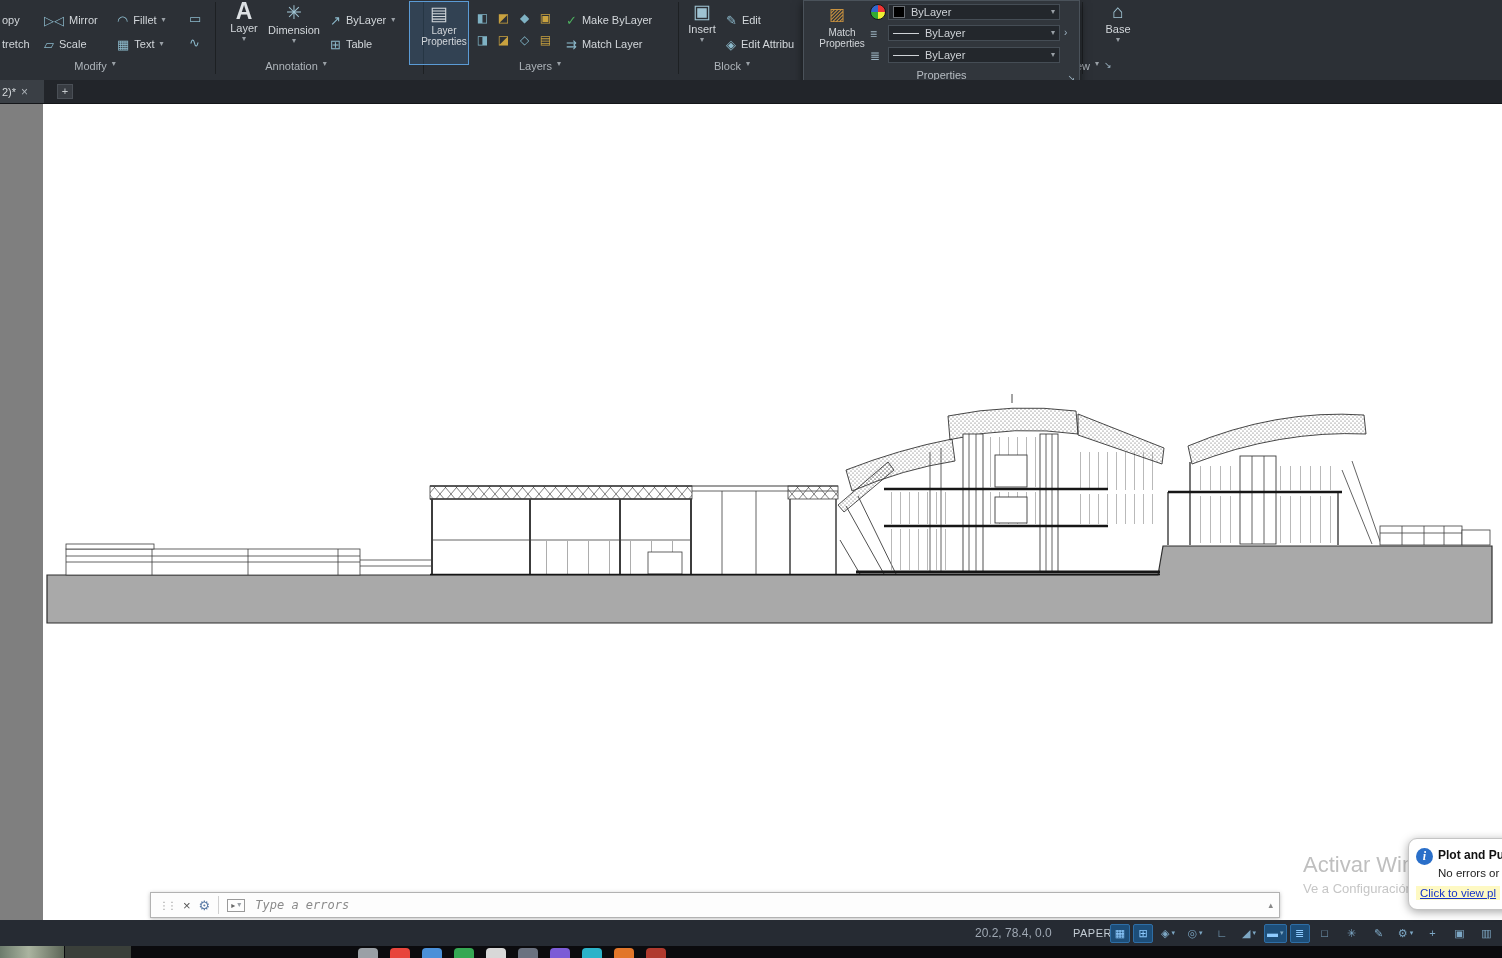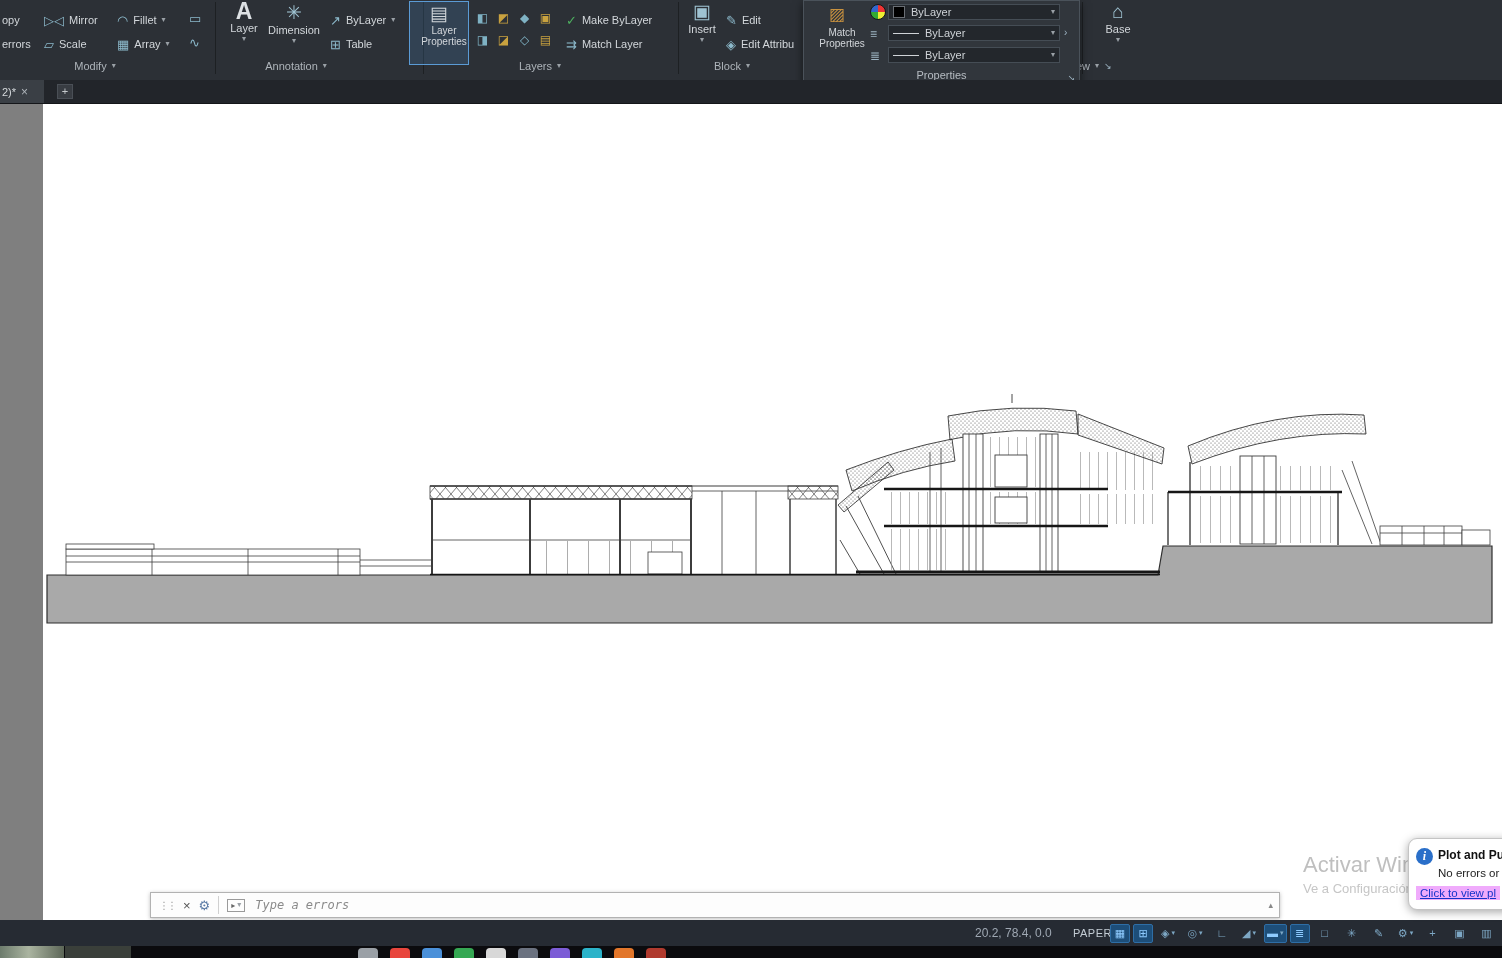--- a/index.html
+++ b/index.html
@@ -2,21 +2,21 @@
 <html><head>
 <meta charset="utf-8">
 <style>
   html,body{margin:0;padding:0;width:1502px;height:958px;overflow:hidden;background:#2c3036;
             font-family:"Liberation Sans",sans-serif;-webkit-font-smoothing:antialiased;}
   .screen{position:absolute;left:0;top:0;width:1502px;height:958px;}
 
   
   .ribbon{position:absolute;left:0;top:0;width:1502px;height:80px;background:#2c3036;z-index:4;}
   .vsep{position:absolute;top:2px;height:72px;width:1px;background:#1d2023;}
-  .plabel{position:absolute;top:60px;font-size:11px;color:#aeb4ba;display:flex;gap:5px;align-items:center;justify-content:center;}
+  .plabel{position:absolute;top:60px;font-size:11px;color:#aeb4ba;display:flex;gap:5px;justify-content:center;}
   .caret{font-size:8px;color:#9aa0a6;line-height:1;}
   .rrow{position:absolute;display:flex;align-items:center;gap:5px;height:18px;font-size:11px;color:#d3d7db;white-space:nowrap;cursor:default;}
   .ric{color:#8cb9cb;font-size:13px;line-height:1;}
   .rbig{position:absolute;display:flex;flex-direction:column;align-items:center;gap:1px;font-size:11px;color:#d3d7db;cursor:default;}
   .rbig .big-ic{font-size:19px;line-height:20px;color:#9fc3d2;}
   .layerprops{left:409px;top:1px;width:58px;height:60px;background:rgba(74,130,188,.22);border:1px solid #5b9bd5;justify-content:flex-start;padding-top:2px;}
   .layerprops .lbl2{font-size:10px;line-height:11px;text-align:center;}
   .lbl2{font-size:10px;line-height:11px;text-align:center;color:#d3d7db;padding-left:10px;}
   .lstates{position:absolute;left:472px;top:8px;width:86px;display:grid;grid-template-columns:repeat(4,21px);grid-auto-rows:22px;}
   .lstate{font-size:12px;text-align:center;line-height:20px;color:#7fb2c4;}
@@ -67,21 +67,21 @@
   .wm1{position:absolute;left:1303px;top:852px;font-size:22px;color:#bfbfbf;z-index:5;}
   .wm2{position:absolute;left:1303px;top:881px;font-size:13px;color:#c6c6c6;z-index:5;}
 
   
   .notif{position:absolute;left:1408px;top:838px;width:200px;height:70px;background:#fff;border:1px solid #c4c4c4;
          border-radius:9px 0 0 9px;box-shadow:0 2px 10px rgba(0,0,0,.35);z-index:20;}
   .notif-icon{position:absolute;left:7px;top:9px;width:17px;height:17px;border-radius:50%;background:#2a6fc9;color:#fff;
               font-family:"Liberation Serif",serif;font-style:italic;font-weight:bold;text-align:center;line-height:17px;font-size:12px;}
   .notif-title{position:absolute;left:29px;top:9px;font-weight:bold;font-size:12px;color:#111;white-space:nowrap;}
   .notif-msg{position:absolute;left:29px;top:28px;font-size:11.5px;color:#222;white-space:nowrap;}
-  .notif-link{position:absolute;left:7px;top:47px;background:#f0abfc;padding:1px 4px;color:#1534c9;
+  .notif-link{position:absolute;left:7px;top:47px;background:#fef9c3;padding:1px 4px;color:#1534c9;
               text-decoration:underline;font-size:11.5px;white-space:nowrap;}
 
   
   .statusbar{position:absolute;left:0;top:920px;width:1502px;height:26px;background:#262b33;z-index:9;}
   .coords{position:absolute;left:975px;top:6px;font-size:12px;color:#9fa8b3;}
   .space{position:absolute;left:1073px;top:7px;font-size:11px;color:#c3ccd4;letter-spacing:.5px;}
   .sicons{position:absolute;left:1110px;top:3px;display:flex;gap:3px;align-items:center;height:20px;}
   .sicon{min-width:20px;height:19px;display:flex;align-items:center;justify-content:center;font-size:11px;
          color:#7da7c4;border-radius:2px;padding:0 2px;cursor:default;}
   .sicon.active{background:#1d4e79;border:1px solid #2e6ea6;color:#8ecbff;box-sizing:border-box;}
@@ -114,29 +114,29 @@
     </div>
     <div class="rrow" style="left:117px;top:11px">
       <span class="ric">◠</span>
       <span>Fillet</span>
       <span class="caret">▾</span>
     </div>
     <div class="rrow" style="left:189px;top:9px">
       <span class="ric">▭</span>
     </div>
     <div class="rrow" style="left:2px;top:35px">
-      <span>errors</span>
+      <span>tretch</span>
     </div>
     <div class="rrow" style="left:44px;top:35px">
       <span class="ric">▱</span>
       <span>Scale</span>
     </div>
     <div class="rrow" style="left:117px;top:35px">
       <span class="ric">▦</span>
-      <span>Array</span>
+      <span>Text</span>
       <span class="caret">▾</span>
     </div>
     <div class="rrow" style="left:189px;top:33px">
       <span class="ric">∿</span>
     </div>
     <div class="plabel" style="left:50px;width:90px">
       <span>Modify</span>
       <span class="caret">▾</span>
     </div>
 

